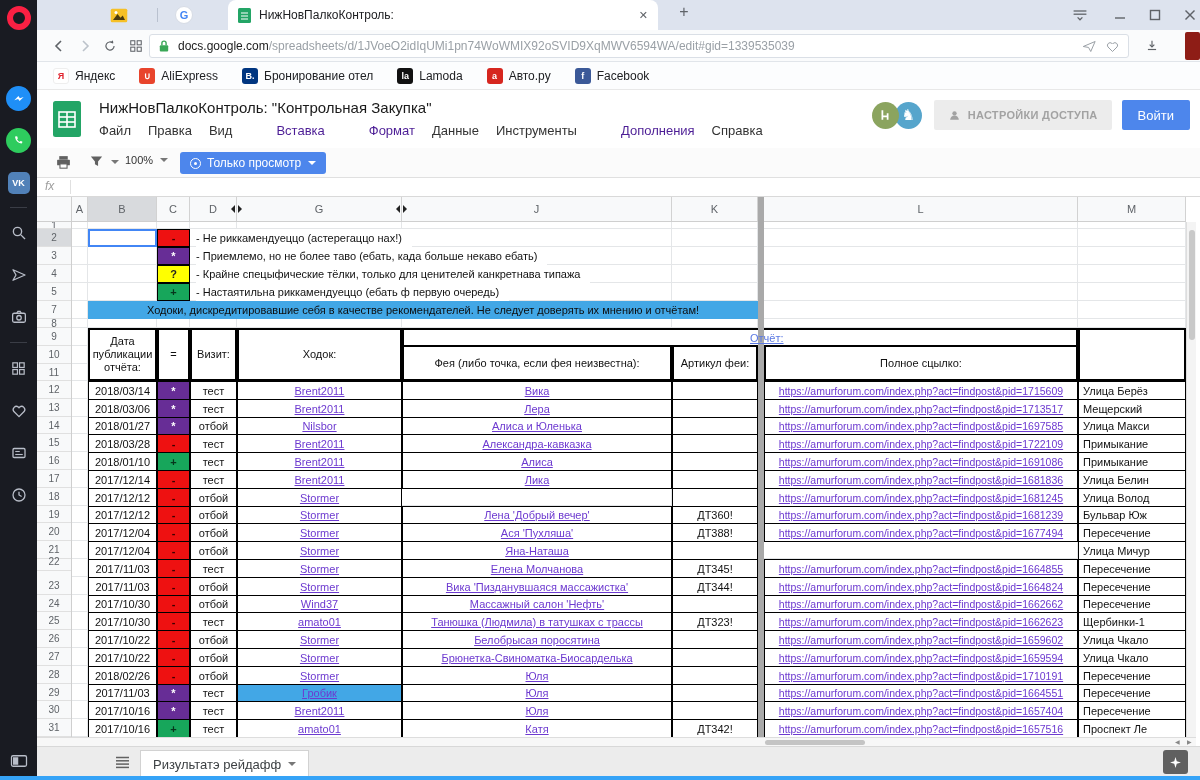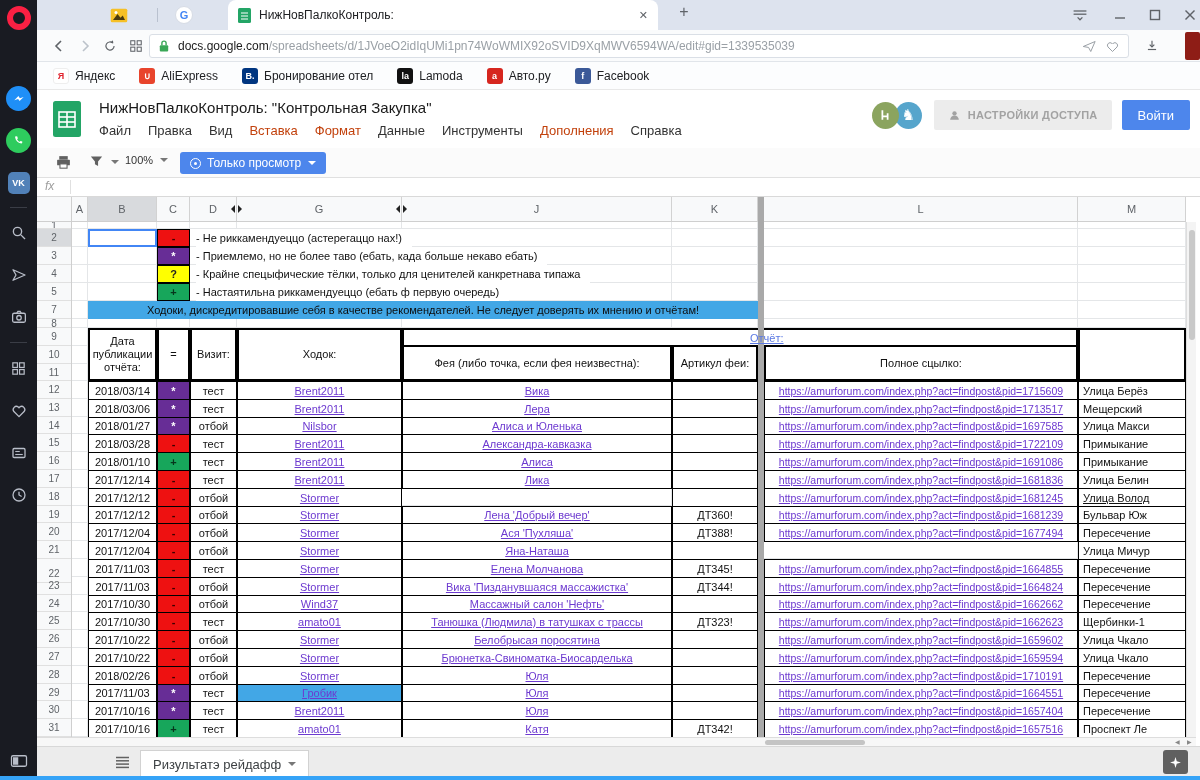--- a/index.html
+++ b/index.html
@@ -31,21 +31,21 @@
   .bm{display:flex;align-items:center;margin-right:24px;}
   .bm-ico{width:16px;height:16px;border-radius:3px;display:flex;align-items:center;justify-content:center;font-size:9px;font-weight:bold;margin-right:6px;}
   .bm-label{font-size:12px;color:#202124;white-space:nowrap;}
 
   
   .gsheader{position:absolute;left:37px;top:90px;width:1163px;height:58px;background:#fff;}
   .gs-logo{position:absolute;left:16px;top:11px;}
   .gs-title{position:absolute;left:62px;top:9px;font-size:15px;color:#1a1a1a;}
   .menubar{position:absolute;left:62px;top:33px;display:flex;}
   .menu-item{font-size:13px;color:#333;margin-right:17px;}
-  .menu-item.dis{color:#c2410c;}
+  .menu-item.dis{color:#4c1d95;margin-left:27px;}
   .hdr-right{position:absolute;right:10px;top:10px;display:flex;align-items:center;}
   .avatar{width:27px;height:27px;border-radius:50%;display:flex;align-items:center;justify-content:center;color:#fff;font-size:15px;}
   .av-green{background:#8ba45f;z-index:1;}
   .av-blue{background:#56a5cc;margin-left:-4px;}
   .access-btn{margin-left:12px;height:30px;background:#ececec;border-radius:2px;color:#a2a2a2;font-size:11px;font-weight:bold;display:flex;align-items:center;padding:0 14px;letter-spacing:.3px;}
   .signin-btn{margin-left:10px;height:30px;background:#4d86ec;border-radius:2px;color:#fff;font-size:13px;display:flex;align-items:center;padding:0 16px;}
   .gstoolbar{position:absolute;left:37px;top:148px;width:1163px;height:30px;background:#fbfbfb;border-bottom:1px solid #e0e0e0;}
   .tool-ico{position:absolute;top:6px;display:flex;align-items:center;}
   .zoom-sel{position:absolute;left:88px;top:6px;font-size:11px;color:#333;display:flex;align-items:center;}
   .viewbtn{position:absolute;left:143px;top:4px;height:22px;background:#4d86ec;border-radius:3px;color:#fff;font-size:12px;display:flex;align-items:center;padding:0 10px;justify-content:flex-end;}
@@ -409,21 +409,21 @@
         <div class="rowh" style="top: 159px; height: 18px;">12</div>
         <div class="rowh" style="top: 177px; height: 18px;">13</div>
         <div class="rowh" style="top: 195px; height: 17px;">14</div>
         <div class="rowh" style="top: 212px; height: 18px;">15</div>
         <div class="rowh" style="top: 230px; height: 18px;">16</div>
         <div class="rowh" style="top: 248px; height: 18px;">17</div>
         <div class="rowh" style="top: 266px; height: 18px;">18</div>
         <div class="rowh" style="top: 284px; height: 17px;">19</div>
         <div class="rowh" style="top: 301px; height: 18px;">20</div>
         <div class="rowh" style="top: 319px; height: 18px;">21</div>
-        <div class="rowh" style="top: 343px; height: 18px;">22</div>
+        <div class="rowh" style="top: 331px; height: 18px;">22</div>
         <div class="rowh" style="top: 355px; height: 18px;">23</div>
         <div class="rowh" style="top: 373px; height: 17px;">24</div>
         <div class="rowh" style="top: 390px; height: 18px;">25</div>
         <div class="rowh" style="top: 408px; height: 18px;">26</div>
         <div class="rowh" style="top: 426px; height: 18px;">27</div>
         <div class="rowh" style="top: 444px; height: 18px;">28</div>
         <div class="rowh" style="top: 462px; height: 17px;">29</div>
         <div class="rowh" style="top: 479px; height: 18px;">30</div>
         <div class="rowh" style="top: 497px; height: 18px;">31</div>
       </div>
@@ -578,21 +578,21 @@
         <div class="cell" style="top: 266px; height: 19px; left: 165px; width: 165px;">
           <div class="lnk" style="color: rgb(109, 58, 208);">Stormer</div>
         </div>
         <div class="cell" style="top: 266px; height: 19px; left: 330px; width: 270px; margin-top: 48px;">
           <div class="lnk" style="color: rgb(109, 58, 208);">Ева Шатенка</div>
         </div>
         <div class="cell" style="top: 266px; height: 19px; left: 600px; width: 86px;"></div>
         <div class="cell" style="top: 266px; height: 19px; left: 692px; width: 314px; font-size: 10.5px;">
           <div class="lnk" style="color: rgb(109, 58, 208);">https://amurforum.com/index.php?act=findpost&amp;pid=1681245</div>
         </div>
-        <div class="cell" style="top: 266px; height: 19px; left: 1006px; width: 108px; justify-content: flex-start; padding-left: 4px; white-space: nowrap; text-decoration: underline;">Улица Волод</div>
+        <div class="cell" style="top: 266px; height: 19px; left: 1006px; width: 108px; justify-content: flex-start; padding-left: 4px; white-space: nowrap;">Улица Волод</div>
         <div class="cell" style="top: 284px; height: 18px; left: 16px; width: 69px;">2017/12/12</div>
         <div class="cell" style="top: 284px; height: 18px; left: 85px; width: 33px; background: rgb(238, 17, 17); color: rgb(60, 0, 0); font-weight: bold;">-</div>
         <div class="cell" style="top: 284px; height: 18px; left: 118px; width: 47px;">отбой</div>
         <div class="cell" style="top: 284px; height: 18px; left: 165px; width: 165px;">
           <div class="lnk" style="color: rgb(109, 58, 208);">Stormer</div>
         </div>
         <div class="cell" style="top: 284px; height: 18px; left: 330px; width: 270px;">
           <div class="lnk" style="color: rgb(109, 58, 208);">Лена 'Добрый вечер'</div>
         </div>
         <div class="cell" style="top: 284px; height: 18px; left: 600px; width: 86px;">ДТ360!</div>

